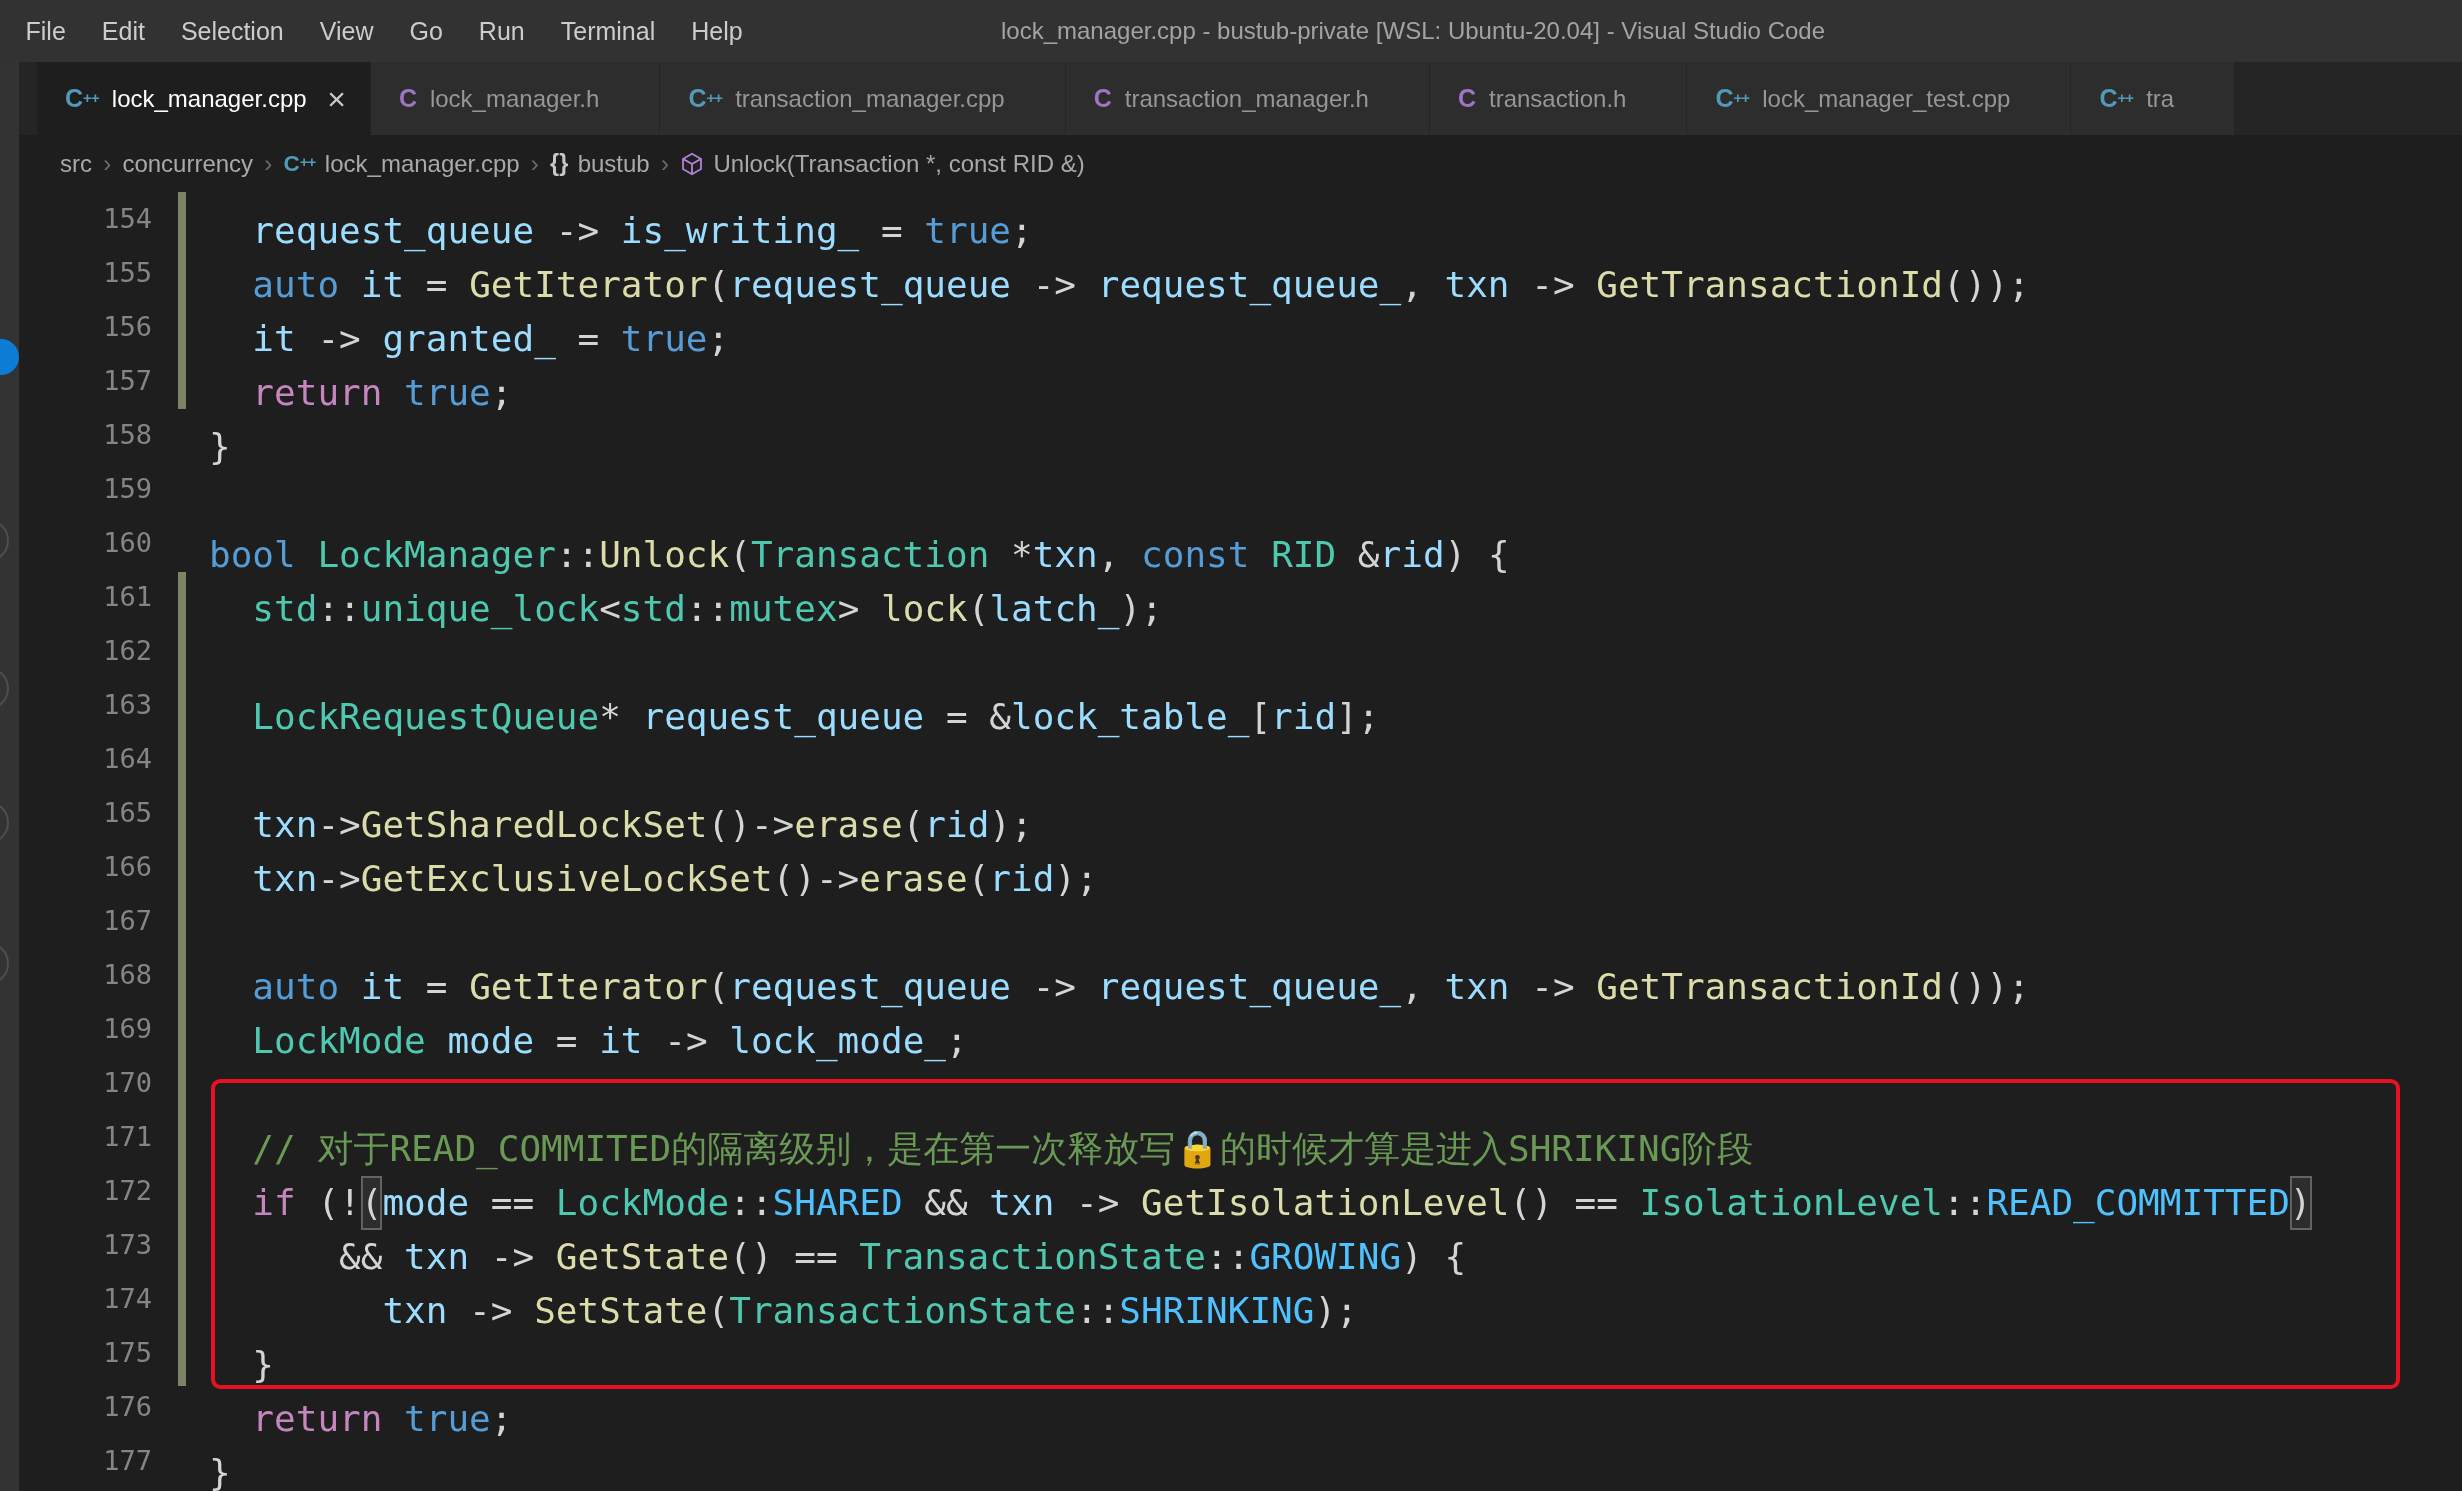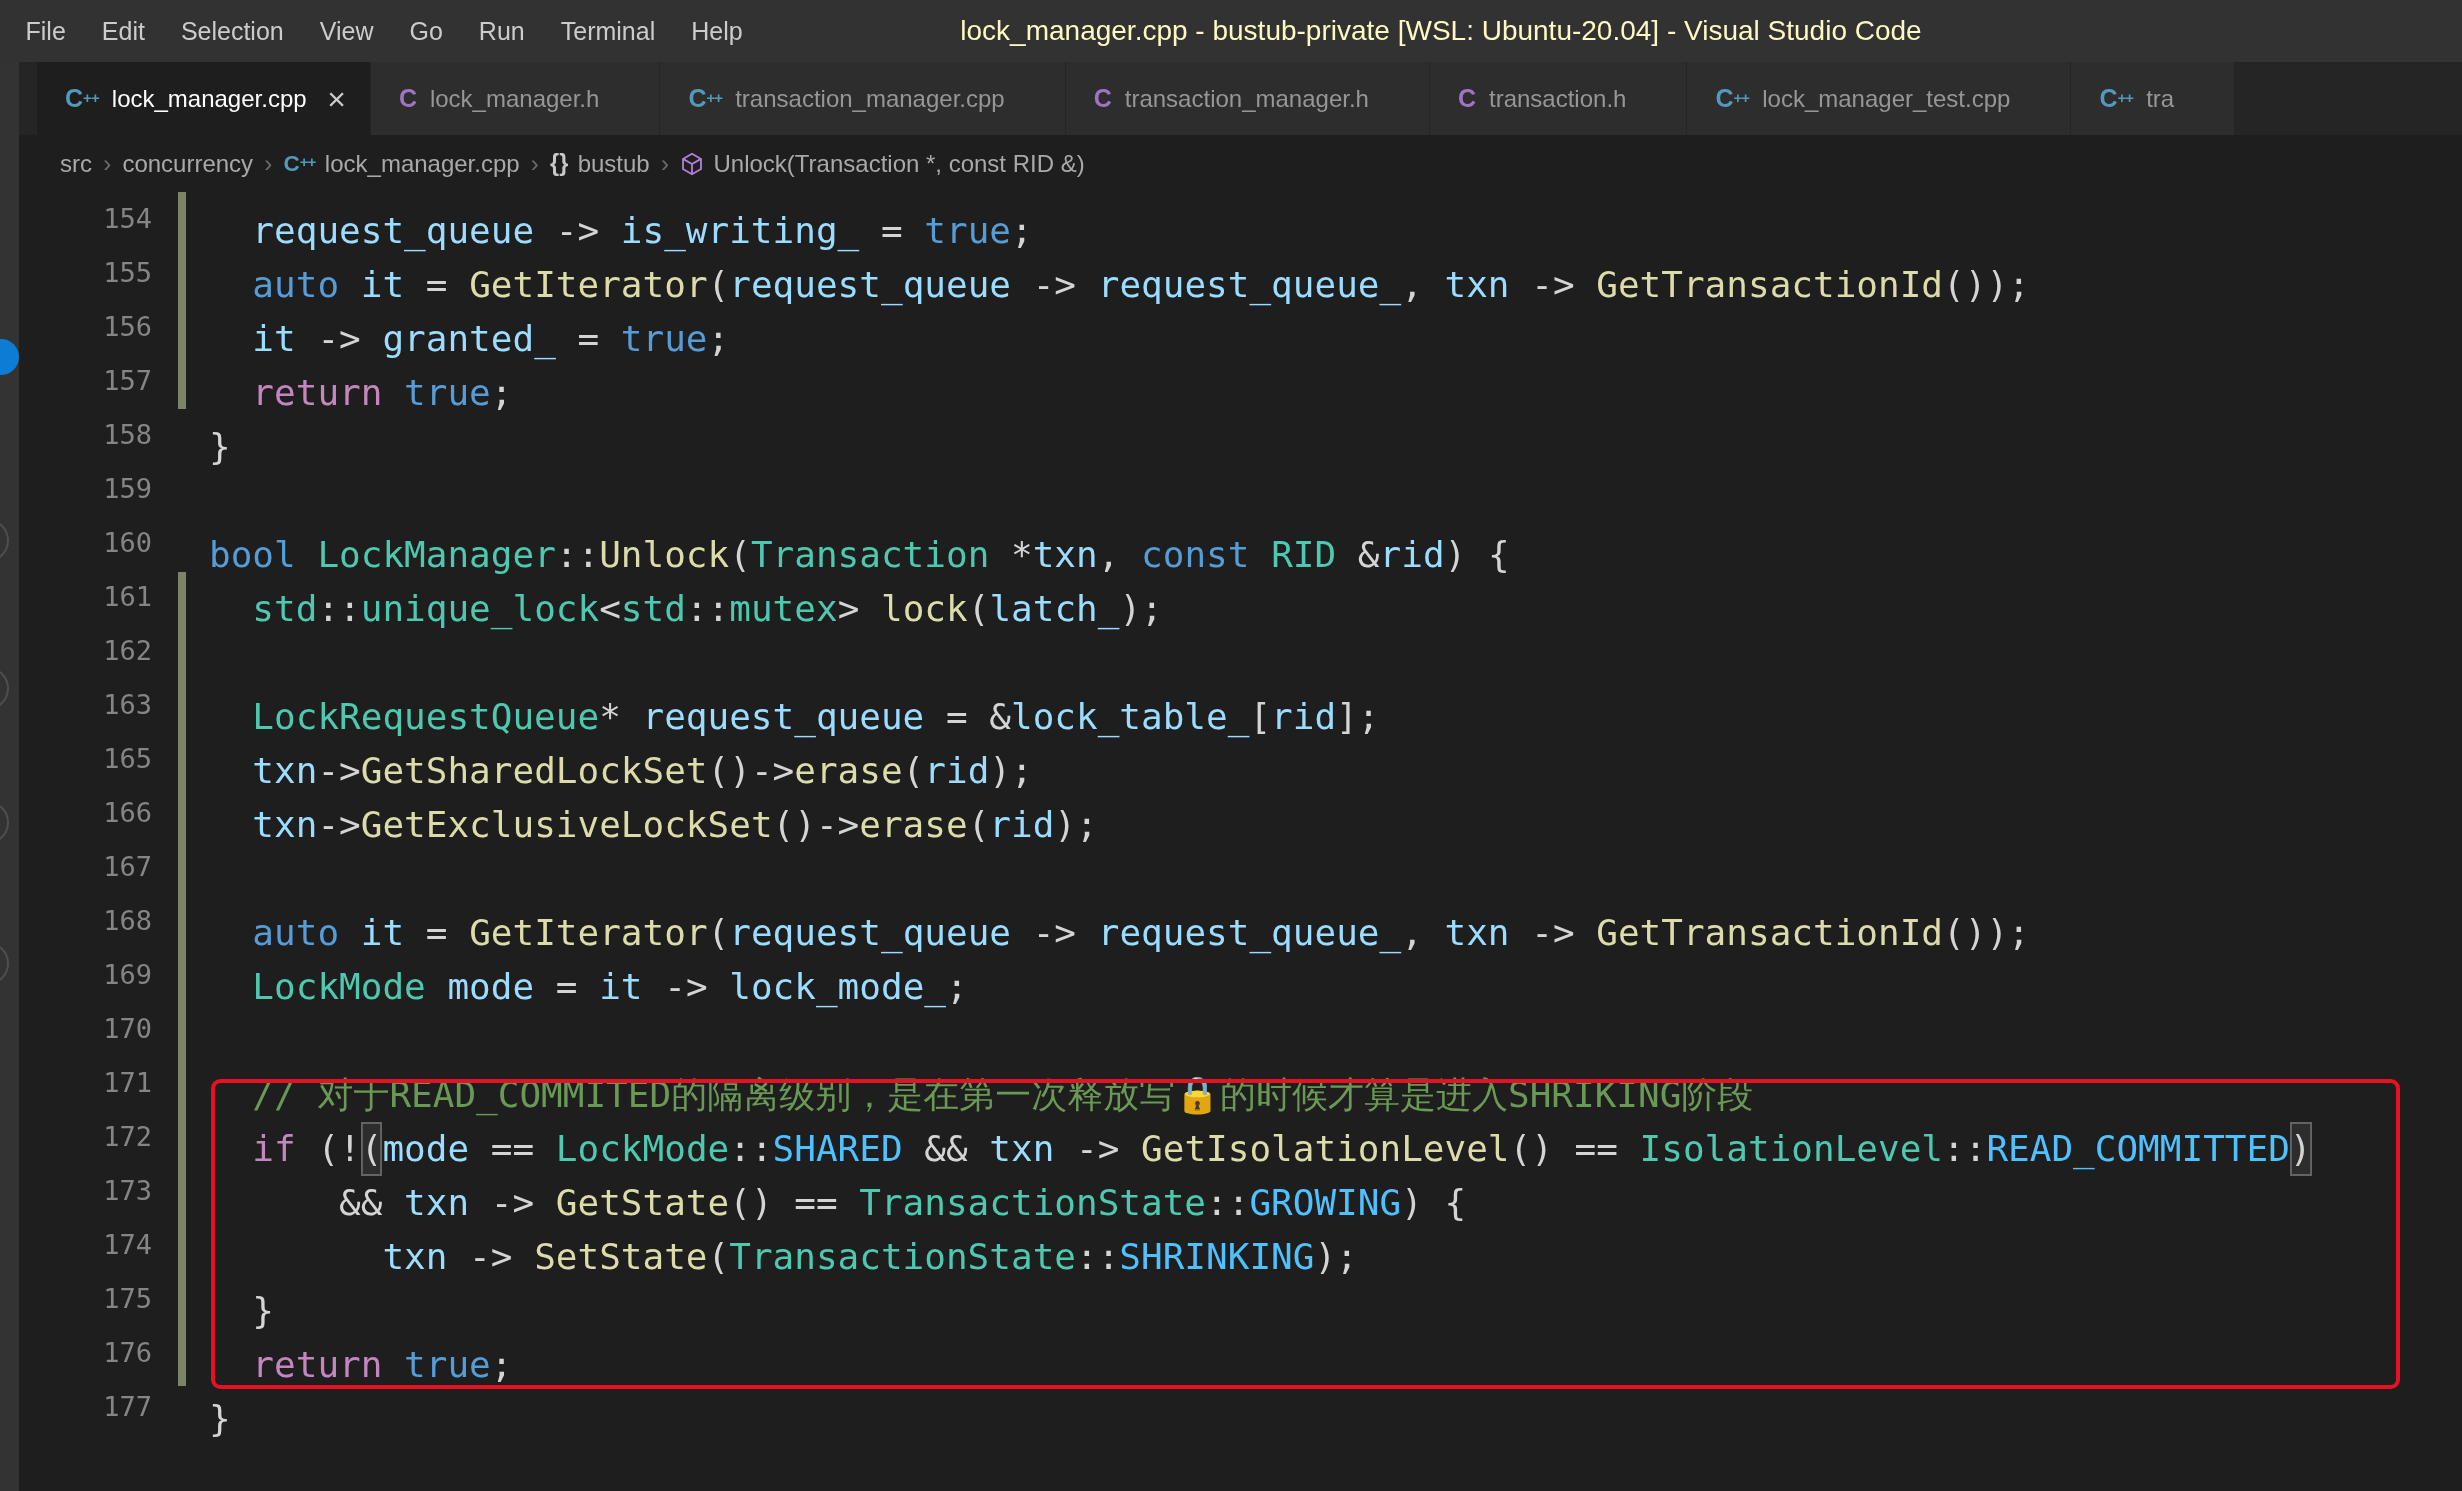--- a/index.html
+++ b/index.html
@@ -6,21 +6,21 @@
   html,body { width:2462px; height:1491px; background:#1e1e1e; overflow:hidden;
               font-family:"Liberation Sans", sans-serif; }
   body { position:relative; }
 
   
   .titlebar { position:absolute; top:0; left:0; right:0; height:62px;
               background:#323233; display:flex; align-items:center; z-index:5; }
   .menus { display:flex; align-items:center; padding-left:7.5px; }
   .menu-item { padding:0 18px; font-size:25px; color:#cccccc; cursor:default; }
   .window-title { position:absolute; left:1413px; top:50%; transform:translate(-50%,-50%);
-                  font-size:28px; color:#fef9c3; white-space:nowrap;margin-left:28px; }
+                  font-size:24px; color:#a3a3a3; white-space:nowrap; }
 
   
   .tabbar { position:absolute; top:62px; left:0; right:0; height:73px;
             background:#252526; display:flex; overflow:hidden; padding-left:37px; }
   .tab { flex:none; display:flex; align-items:center; height:73px;
          padding:0 60px 0 28px; background:#2d2d2d; border-right:1.9px solid #252526;
          font-size:24px; color:#969696; white-space:nowrap; cursor:default; }
   .tab.active { background:#1e1e1e; color:#ffffff; padding-right:24px; }
   .file-icon { font-size:25px; font-weight:bold; margin-right:13px;
                font-family:"Liberation Sans", sans-serif; }
@@ -148,20 +148,21 @@
     <div class="code-line"><span class="ln">154</span><span class="code"><span class="tk tk-p">  </span><span class="tk tk-v">request_queue</span><span class="tk tk-p"> -&gt; </span><span class="tk tk-v">is_writing_</span><span class="tk tk-p"> = </span><span class="tk tk-k">true</span><span class="tk tk-p">;</span></span></div>
     <div class="code-line"><span class="ln">155</span><span class="code"><span class="tk tk-p">  </span><span class="tk tk-k">auto</span><span class="tk tk-p"> </span><span class="tk tk-v">it</span><span class="tk tk-p"> = </span><span class="tk tk-f">GetIterator</span><span class="tk tk-p">(</span><span class="tk tk-v">request_queue</span><span class="tk tk-p"> -&gt; </span><span class="tk tk-v">request_queue_</span><span class="tk tk-p">, </span><span class="tk tk-v">txn</span><span class="tk tk-p"> -&gt; </span><span class="tk tk-f">GetTransactionId</span><span class="tk tk-p">());</span></span></div>
     <div class="code-line"><span class="ln">156</span><span class="code"><span class="tk tk-p">  </span><span class="tk tk-v">it</span><span class="tk tk-p"> -&gt; </span><span class="tk tk-v">granted_</span><span class="tk tk-p"> = </span><span class="tk tk-k">true</span><span class="tk tk-p">;</span></span></div>
     <div class="code-line"><span class="ln">157</span><span class="code"><span class="tk tk-p">  </span><span class="tk tk-c">return</span><span class="tk tk-p"> </span><span class="tk tk-k">true</span><span class="tk tk-p">;</span></span></div>
     <div class="code-line"><span class="ln">158</span><span class="code"><span class="tk tk-p">}</span></span></div>
     <div class="code-line"><span class="ln">159</span><span class="code"></span></div>
     <div class="code-line"><span class="ln">160</span><span class="code"><span class="tk tk-k">bool</span><span class="tk tk-p"> </span><span class="tk tk-t">LockManager</span><span class="tk tk-p">::</span><span class="tk tk-f">Unlock</span><span class="tk tk-p">(</span><span class="tk tk-t">Transaction</span><span class="tk tk-p"> *</span><span class="tk tk-v">txn</span><span class="tk tk-p">, </span><span class="tk tk-k">const</span><span class="tk tk-p"> </span><span class="tk tk-t">RID</span><span class="tk tk-p"> &amp;</span><span class="tk tk-v">rid</span><span class="tk tk-p">) {</span></span></div>
     <div class="code-line"><span class="ln">161</span><span class="code"><span class="tk tk-p">  </span><span class="tk tk-t">std</span><span class="tk tk-p">::</span><span class="tk tk-t">unique_lock</span><span class="tk tk-p">&lt;</span><span class="tk tk-t">std</span><span class="tk tk-p">::</span><span class="tk tk-t">mutex</span><span class="tk tk-p">&gt; </span><span class="tk tk-f">lock</span><span class="tk tk-p">(</span><span class="tk tk-v">latch_</span><span class="tk tk-p">);</span></span></div>
     <div class="code-line"><span class="ln">162</span><span class="code"></span></div>
     <div class="code-line"><span class="ln">163</span><span class="code"><span class="tk tk-p">  </span><span class="tk tk-t">LockRequestQueue</span><span class="tk tk-p">* </span><span class="tk tk-v">request_queue</span><span class="tk tk-p"> = &amp;</span><span class="tk tk-v">lock_table_</span><span class="tk tk-p">[</span><span class="tk tk-v">rid</span><span class="tk tk-p">];</span></span></div>
+    <div class="code-line"><span class="ln">164</span><span class="code"></span></div>
     <div class="code-line"><span class="ln">165</span><span class="code"><span class="tk tk-p">  </span><span class="tk tk-v">txn</span><span class="tk tk-p">-&gt;</span><span class="tk tk-f">GetSharedLockSet</span><span class="tk tk-p">()-&gt;</span><span class="tk tk-f">erase</span><span class="tk tk-p">(</span><span class="tk tk-v">rid</span><span class="tk tk-p">);</span></span></div>
     <div class="code-line"><span class="ln">166</span><span class="code"><span class="tk tk-p">  </span><span class="tk tk-v">txn</span><span class="tk tk-p">-&gt;</span><span class="tk tk-f">GetExclusiveLockSet</span><span class="tk tk-p">()-&gt;</span><span class="tk tk-f">erase</span><span class="tk tk-p">(</span><span class="tk tk-v">rid</span><span class="tk tk-p">);</span></span></div>
     <div class="code-line"><span class="ln">167</span><span class="code"></span></div>
     <div class="code-line"><span class="ln">168</span><span class="code"><span class="tk tk-p">  </span><span class="tk tk-k">auto</span><span class="tk tk-p"> </span><span class="tk tk-v">it</span><span class="tk tk-p"> = </span><span class="tk tk-f">GetIterator</span><span class="tk tk-p">(</span><span class="tk tk-v">request_queue</span><span class="tk tk-p"> -&gt; </span><span class="tk tk-v">request_queue_</span><span class="tk tk-p">, </span><span class="tk tk-v">txn</span><span class="tk tk-p"> -&gt; </span><span class="tk tk-f">GetTransactionId</span><span class="tk tk-p">());</span></span></div>
     <div class="code-line"><span class="ln">169</span><span class="code"><span class="tk tk-p">  </span><span class="tk tk-t">LockMode</span><span class="tk tk-p"> </span><span class="tk tk-v">mode</span><span class="tk tk-p"> = </span><span class="tk tk-v">it</span><span class="tk tk-p"> -&gt; </span><span class="tk tk-v">lock_mode_</span><span class="tk tk-p">;</span></span></div>
     <div class="code-line"><span class="ln">170</span><span class="code"></span></div>
     <div class="code-line"><span class="ln">171</span><span class="code"><span class="tk tk-p">  </span><span class="tk tk-m">// 对于READ_COMMITED的隔离级别，是在第一次释放写🔒的时候才算是进入SHRIKING阶段</span></span></div>
     <div class="code-line"><span class="ln">172</span><span class="code"><span class="tk tk-p">  </span><span class="tk tk-c">if</span><span class="tk tk-p"> (!</span><span class="tk tk-p bracket-hl">(</span><span class="tk tk-v">mode</span><span class="tk tk-p"> == </span><span class="tk tk-t">LockMode</span><span class="tk tk-p">::</span><span class="tk tk-e">SHARED</span><span class="tk tk-p"> &amp;&amp; </span><span class="tk tk-v">txn</span><span class="tk tk-p"> -&gt; </span><span class="tk tk-f">GetIsolationLevel</span><span class="tk tk-p">() == </span><span class="tk tk-t">IsolationLevel</span><span class="tk tk-p">::</span><span class="tk tk-e">READ_COMMITTED</span><span class="tk tk-p bracket-hl">)</span></span></div>
     <div class="code-line"><span class="ln">173</span><span class="code"><span class="tk tk-p">      &amp;&amp; </span><span class="tk tk-v">txn</span><span class="tk tk-p"> -&gt; </span><span class="tk tk-f">GetState</span><span class="tk tk-p">() == </span><span class="tk tk-t">TransactionState</span><span class="tk tk-p">::</span><span class="tk tk-e">GROWING</span><span class="tk tk-p">) {</span></span></div>
     <div class="code-line"><span class="ln">174</span><span class="code"><span class="tk tk-p">        </span><span class="tk tk-v">txn</span><span class="tk tk-p"> -&gt; </span><span class="tk tk-f">SetState</span><span class="tk tk-p">(</span><span class="tk tk-t">TransactionState</span><span class="tk tk-p">::</span><span class="tk tk-e">SHRINKING</span><span class="tk tk-p">);</span></span></div>

